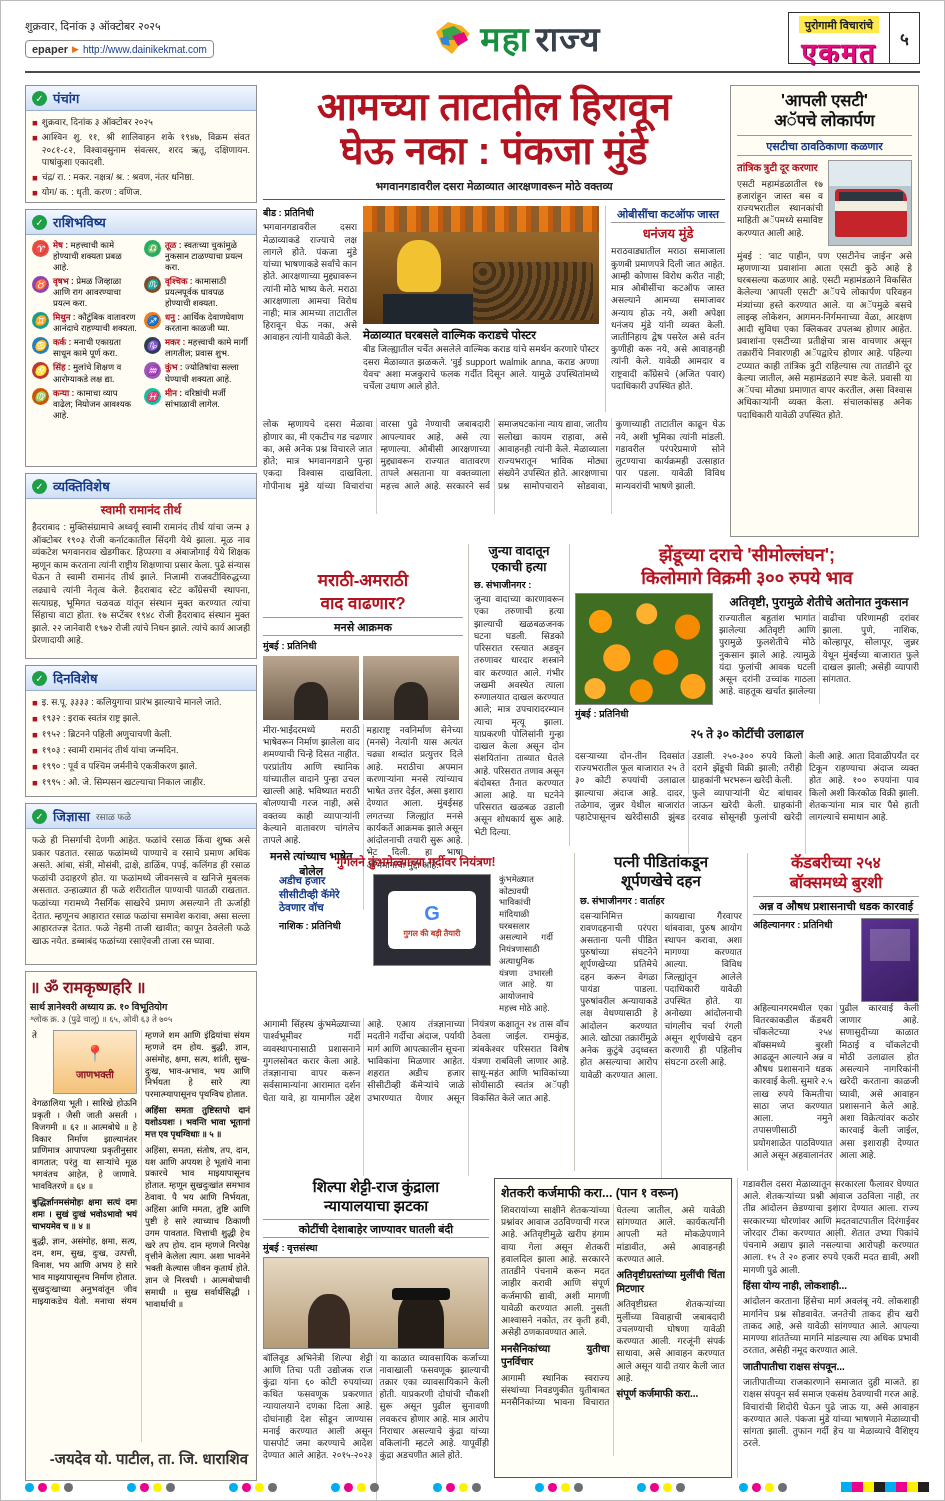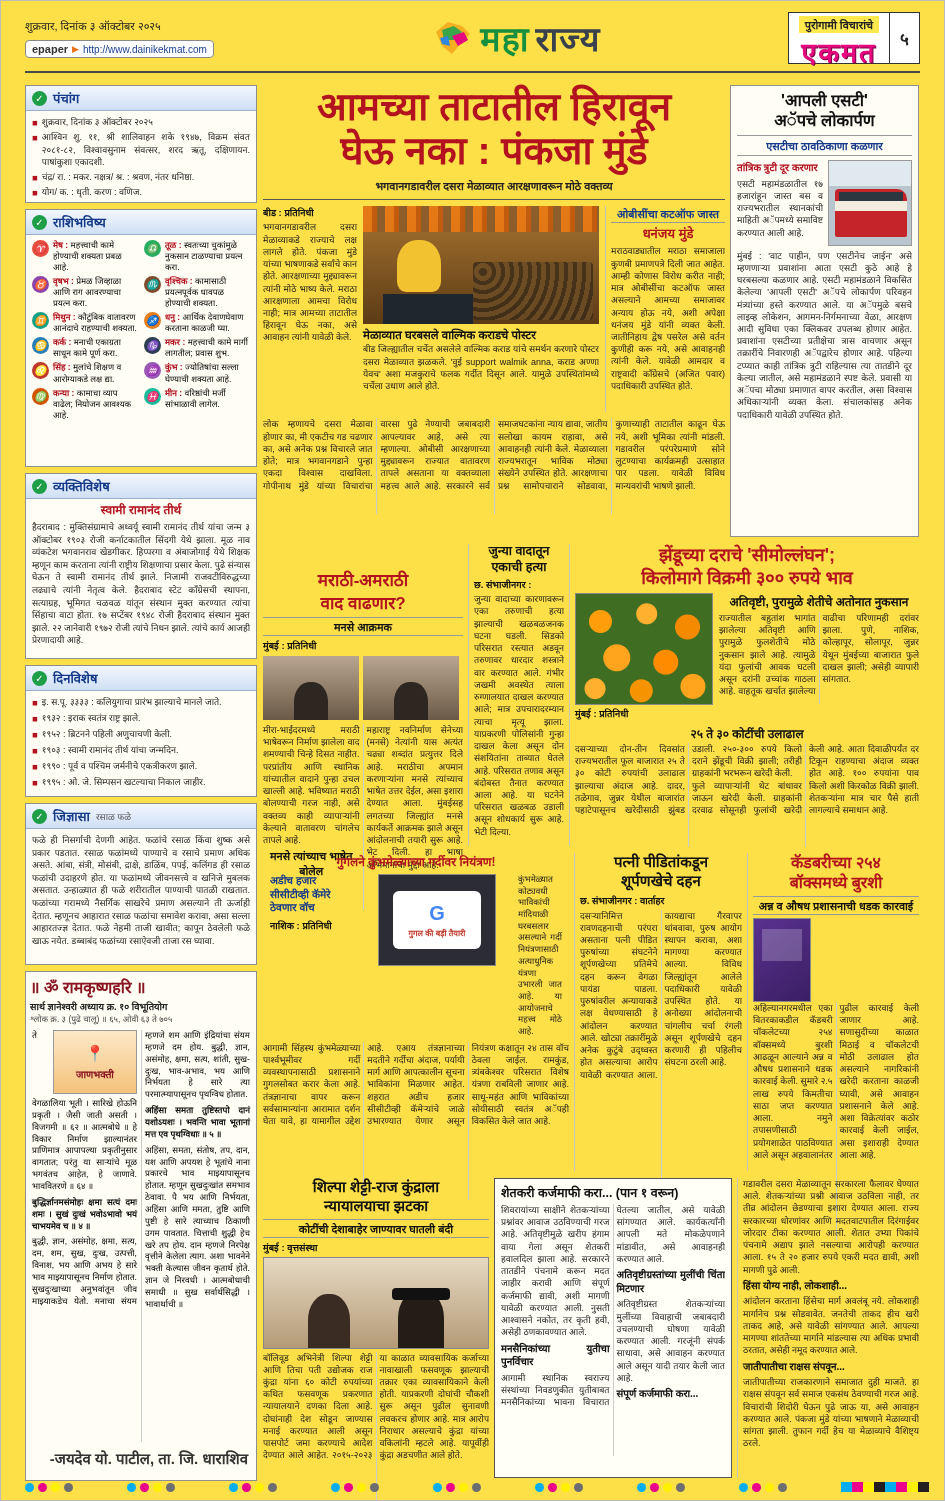--- a/index.html
+++ b/index.html
@@ -1,18 +1,18 @@
 <!DOCTYPE html>
 <html><head>
 <meta charset="utf-8">
 <style>
   * { box-sizing: border-box; margin: 0; padding: 0; }
   html,body { background:#d8d5cc; }
   body { font-family:"Liberation Sans", sans-serif; }
-  .page { position:relative; width:945px; height:1501px; margin:0 auto; background:#fde047; overflow:hidden; border:1px solid #bbb; }
+  .page { position:relative; width:945px; height:1501px; margin:0 auto; background:#ffffff; overflow:hidden; border:1px solid #bbb; }
 
   
   .hdr { position:absolute; left:24px; right:24px; top:8px; height:64px; display:flex; align-items:center; justify-content:space-between; border-bottom:2px solid #4a4a4a; padding-bottom:4px; }
   .hdr-left { width:220px; }
   .date { font-size:11px; color:#222; margin-bottom:6px; }
   .epaper { display:inline-flex; align-items:center; gap:4px; border:1px solid #888; border-radius:4px; padding:2px 6px; background:#fff; cursor:pointer; }
   .ep-label { font-weight:bold; font-size:11px; color:#333; }
   .ep-arrow { color:#e8731a; font-size:9px; }
   .ep-url { font-size:10px; color:#1a3f8f; }
   .masthead { display:flex; align-items:center; gap:6px; }
@@ -112,25 +112,25 @@
       radial-gradient(circle at 52% 18%, #ffb02e 0 10px, transparent 11px),
       radial-gradient(circle at 82% 30%, #f58a00 0 12px, transparent 13px),
       radial-gradient(circle at 30% 58%, #ffa41c 0 13px, transparent 14px),
       radial-gradient(circle at 66% 62%, #ff8c00 0 12px, transparent 13px),
       radial-gradient(circle at 14% 86%, #ffb02e 0 10px, transparent 11px),
       radial-gradient(circle at 48% 88%, #f59300 0 11px, transparent 12px),
       radial-gradient(circle at 86% 84%, #ffa41c 0 12px, transparent 13px),
       #3f6d22; }
   .zendu-sub { font-size:12px; }
   .zendu-b1 { height:92px; overflow:hidden; margin-top:2px; }
-  .zendu-b2 { height:104px; overflow:hidden; margin-top:1px; }
+  .zendu-b2 { height:104px; overflow:hidden; margin-top:8px; }
 
   .google { width:306px; }
   .google-h { font-size:12px; }
-  .g-mid { display:flex; gap:22px; margin:4px 7px; }
+  .g-mid { display:flex; gap:8px; margin:4px 16px; }
   .g-left { width:86px; }
   .g-left-head { font-size:10.5px; font-weight:bold; color:#153a8a; line-height:1.3; }
   .g-photo { position:relative; width:118px; height:92px; background:#2c2c34; border:1px solid #888; overflow:hidden; }
   .g-card { position:absolute; left:14px; top:16px; width:88px; height:58px; background:#fff; border-radius:6px; display:flex; flex-direction:column; align-items:center; justify-content:center; gap:2px; }
   .g-letter { font-size:20px; font-weight:800; color:#4285f4; }
   .g-card-text { font-size:8px; font-weight:bold; color:#c0392b; }
   .g-cap { flex:1; font-size:8.6px; }
   .g-body { height:158px; overflow:hidden; }
 
   .patni { width:168px; }
@@ -507,20 +507,23 @@
         <div class="h-black patni-h">शूर्पणखेचे दहन</div>
         <div class="dateline" style="margin-top:3px;">छ. संभाजीनगर : वार्ताहर</div>
         <div class="btxt cols2 patni-body">दसऱ्यानिमित्त रावणदहनाची परंपरा असताना पत्नी पीडित पुरुषांच्या संघटनेने शूर्पणखेच्या प्रतिमेचे दहन करून वेगळा पायंडा पाडला. पुरुषांवरील अन्यायाकडे लक्ष वेधण्यासाठी हे आंदोलन करण्यात आले. खोट्या तक्रारींमुळे अनेक कुटुंबे उद्ध्वस्त होत असल्याचा आरोप यावेळी करण्यात आला. कायद्याचा गैरवापर थांबवावा, पुरुष आयोग स्थापन करावा, अशा मागण्या करण्यात आल्या. विविध जिल्ह्यांतून आलेले पदाधिकारी यावेळी उपस्थित होते. या अनोख्या आंदोलनाची चांगलीच चर्चा रंगली असून शूर्पणखेचे दहन करणारी ही पहिलीच संघटना ठरली आहे.</div>
       </div>
 
       <div class="cadbury vline">
         <div class="h-red cad-h">कॅडबरीच्या २५४</div>
         <div class="h-red cad-h">बॉक्समध्ये बुरशी</div>
         <div class="kicker">अन्न व औषध प्रशासनाची धडक कारवाई</div>
         <div class="cad-mid">
+          <div style="flex:1;">
+            <div class="dateline">अहिल्यानगर : प्रतिनिधी</div>
+          </div>
           <div class="cad-photo"></div>
         </div>
         <div class="btxt cols2 cad-body">अहिल्यानगरमधील एका वितरकाकडील कॅडबरी चॉकलेटच्या २५४ बॉक्समध्ये बुरशी आढळून आल्याने अन्न व औषध प्रशासनाने धडक कारवाई केली. सुमारे २.५ लाख रुपये किमतीचा साठा जप्त करण्यात आला. नमुने तपासणीसाठी प्रयोगशाळेत पाठविण्यात आले असून अहवालानंतर पुढील कारवाई केली जाणार आहे. सणासुदीच्या काळात मिठाई व चॉकलेटची मोठी उलाढाल होत असल्याने नागरिकांनी खरेदी करताना काळजी घ्यावी, असे आवाहन प्रशासनाने केले आहे. अशा विक्रेत्यांवर कठोर कारवाई केली जाईल, असा इशाराही देण्यात आला आहे.</div>
       </div>
     </div>
 
     <div class="row" style="height:302px;">
       <div class="shilpa">
         <div class="h-black shilpa-h">शिल्पा शेट्टी-राज कुंद्राला</div>
         <div class="h-black shilpa-h">न्यायालयाचा झटका</div>

